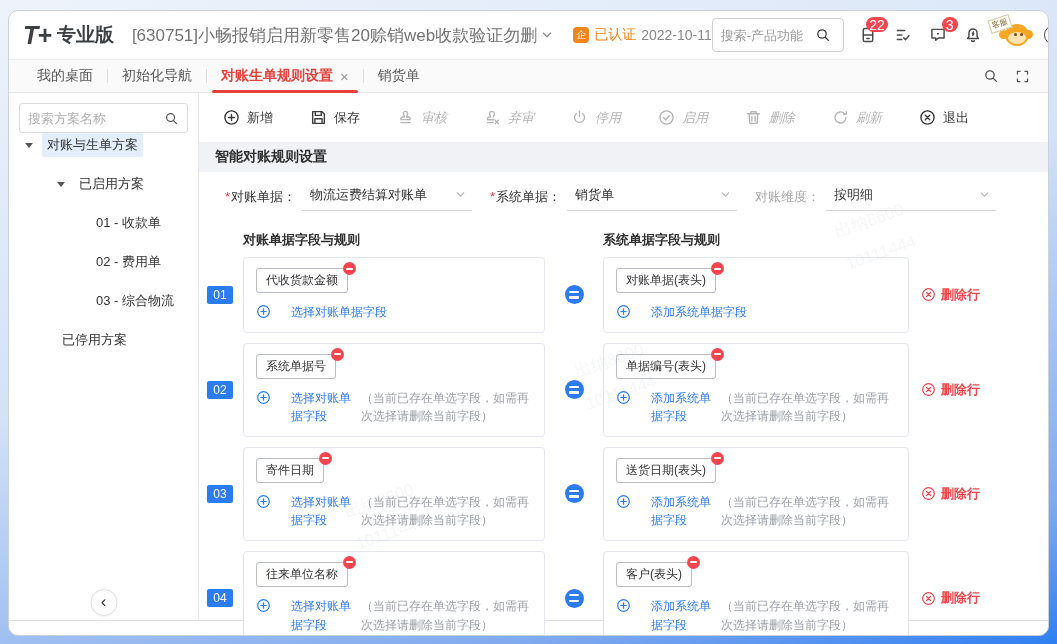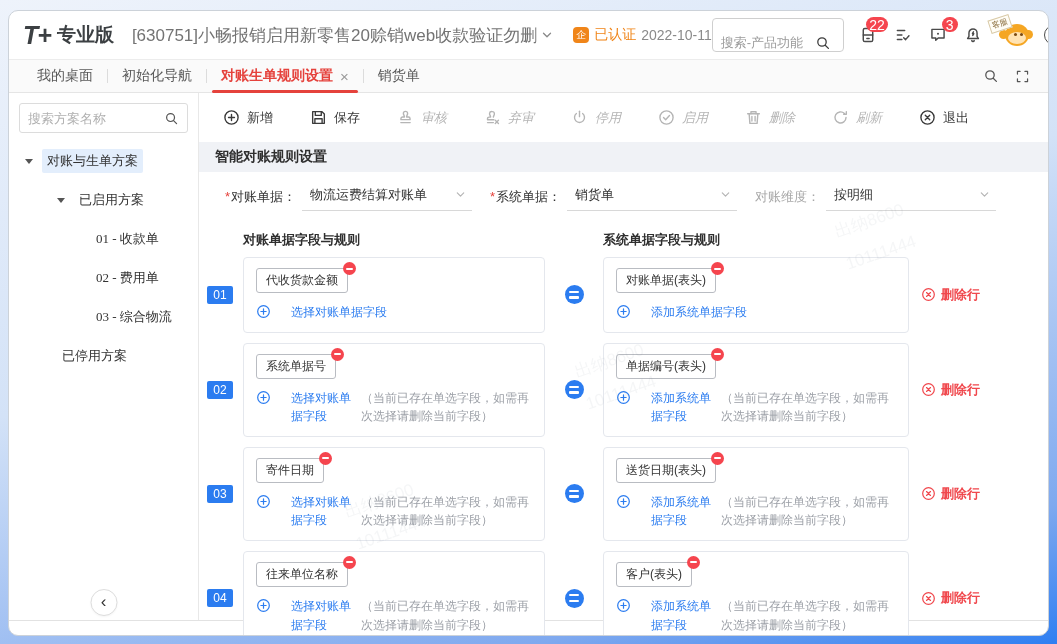--- a/index.html
+++ b/index.html
@@ -20,21 +20,21 @@
   .logo { font-size:25px; font-weight:bold; font-style:italic; color:#3c4043; letter-spacing:-1px; margin-right:6px; }
   .edition { font-size:19px; font-weight:bold; color:#3c4043; margin-right:18px; white-space:nowrap; }
   .account { font-size:17px; color:#737373; white-space:nowrap; }
   .acc-chevron { color:#8a8a8a; margin-left:4px; }
   .cert { display:flex; align-items:center; gap:5px; margin-left:20px; white-space:nowrap; }
   .cert-badge { width:16px; height:16px; background:#f08519; color:#fff; font-size:10px; border-radius:4px;
     display:flex; align-items:center; justify-content:center; }
   .cert-label { color:#f08519; font-size:14px; }
   .cert-date { color:#8a8a8a; font-size:14px; }
   .topbar-right { margin-left:auto; display:flex; align-items:center; gap:13px; }
-  .search-box { width:132px; height:30px; border:1px solid #cfcfcf; border-radius:4px; display:flex; align-items:flex-start; padding:16px 8px; gap:4px; }
+  .search-box { width:132px; height:30px; border:1px solid #cfcfcf; border-radius:4px; display:flex; align-items:center; padding:16px 8px; gap:4px; }
   .search-box input { border:none; outline:none; width:90px; font-size:13px; color:#333; font-family:inherit; background:transparent; }
   .search-box input::placeholder { color:#9b9b9b; }
   .search-box .mag { color:#3c3c3c; }
   .tb-icon { position:relative; width:22px; height:22px; color:#4a4a4a; display:flex; align-items:center; justify-content:center; }
   .tb-badge { position:absolute; top:-7px; right:-9px; background:#f5454e; color:#fff; font-size:14px; min-width:16px; height:15px;
     border-radius:8px; display:flex; align-items:center; justify-content:center; padding:0 3px; z-index:3;margin-left:47px; }
   .help-ring { width:20px; height:20px; border:1.6px solid #4a4a4a; border-radius:50%; display:flex; align-items:center; justify-content:center; }
   .help-ring::before { content:"?"; font-size:12px; font-weight:bold; color:#4a4a4a; }
   .monkey { position:relative; width:34px; height:28px; }
   .m-head { position:absolute; right:2px; top:3px; width:24px; height:22px; background:#f5a migliore; background:#f5a623; border-radius:50%; }
@@ -53,21 +53,21 @@
   .tab-close::before { content:"×"; color:#9a9a9a; font-size:15px; font-weight:normal; }
   .tab-divider { width:1px; height:14px; background:#dcdcdc; align-self:center; }
   .tabbar-right { margin-left:auto; display:flex; align-items:center; gap:16px; color:#555; padding-right:8px; }
 
   
   .bodyrow { flex:1; display:flex; min-height:0; }
   .sidebar { width:190px; min-width:190px; border-right:1px solid #e8e8e8; position:relative; padding:10px 10px 0 10px; }
   .side-search { height:30px; border:1px solid #dcdcdc; border-radius:3px; display:flex; align-items:center; padding:0 8px; gap:6px; color:#555; }
   .side-search input { flex:1; min-width:0; border:none; outline:none; font-size:13px; font-family:inherit; color:#333; }
   .side-search input::placeholder { color:#b0b0b0; }
-  .tree { margin-top:16px; font-size:13px; color:#333;font-family:Liberation Serif, serif; }
+  .tree { font-size:13px; color:#333; }
   .tree-item { display:flex; align-items:center; margin-bottom:15px; }
   .lvl0 { padding-left:6px; } .lvl1 { padding-left:38px; } .lvl2 { padding-left:72px; }
   .caret { width:0; height:0; border-left:4px solid transparent; border-right:4px solid transparent; border-top:5px solid #555; margin-right:9px; }
   .tree-label { padding:3px 5px; border-radius:2px; }
   .tree-label.selected { background:#e3eefc; }
   .collapse-btn { position:absolute; bottom:4px; left:50%; transform:translateX(-50%); width:27px; height:27px; border:1px solid #ddd;
     border-radius:50%; background:#fff; display:flex; align-items:center; justify-content:center; box-shadow:0 1px 2px rgba(0,0,0,.04); }
   .collapse-btn::before { content:"‹"; font-size:17px; color:#333; margin-top:-2px; }
 
   

